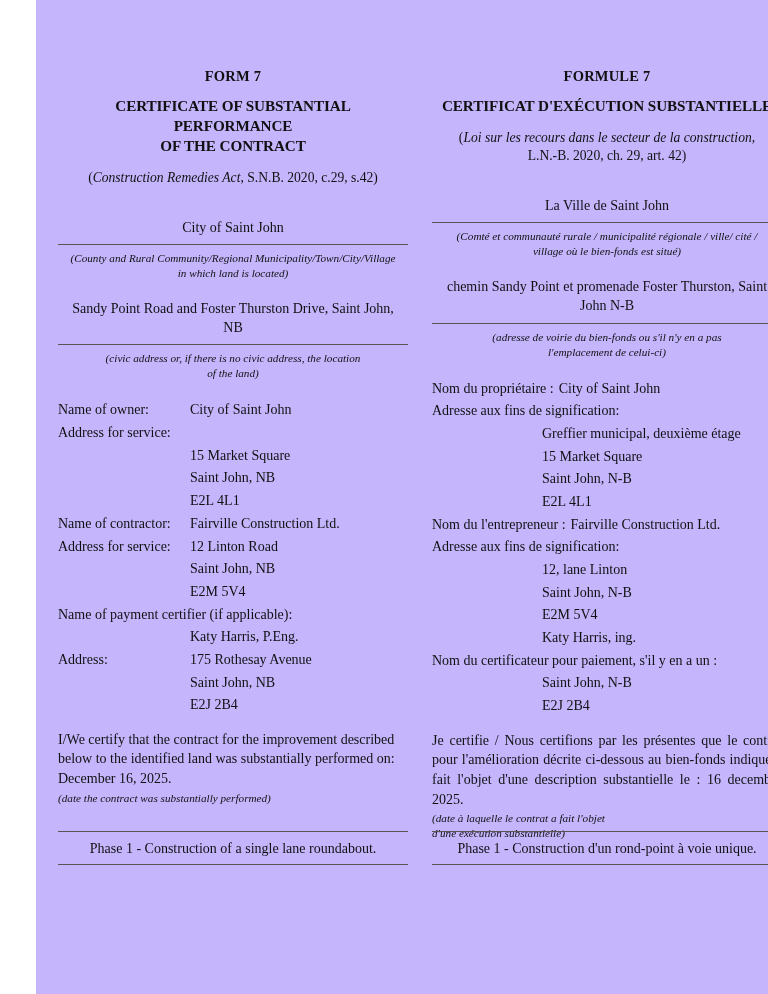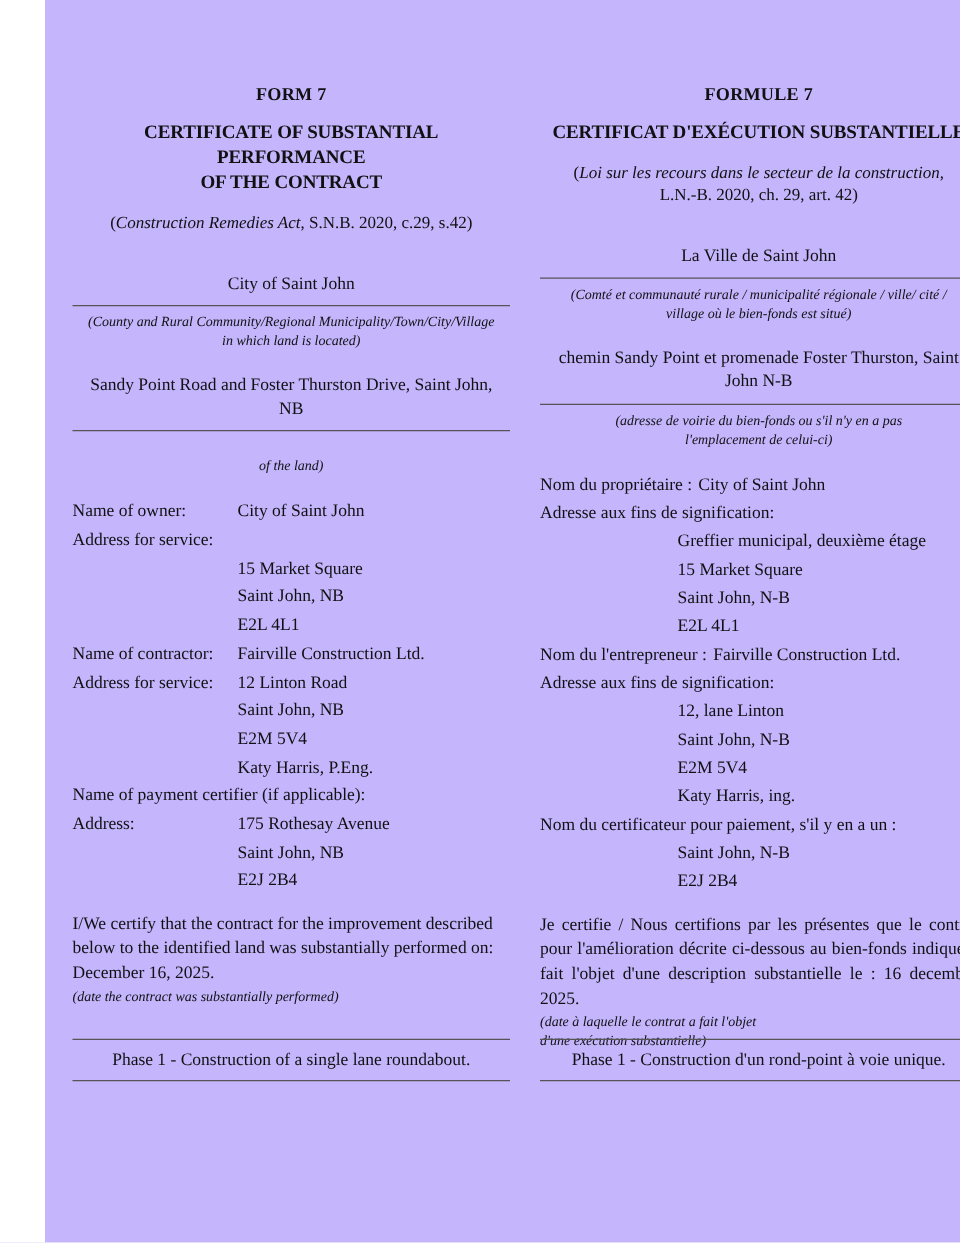--- a/index.html
+++ b/index.html
@@ -174,21 +174,21 @@
         <span>(County and Rural Community/Regional Municipality/Town/City/Village</span><br>
         <span>in which land is located)</span>
       </div>
 
       <div class="loc-value">
         <span>Sandy Point Road and Foster Thurston Drive, Saint John,</span><br>
         <span>NB</span>
       </div>
       <hr class="rule">
       <div class="caption">
-        <br>
+        <span>(civic address or, if there is no civic address, the location</span><br>
         <span>of the land)</span>
       </div>
 
       <div class="fields">
         <div class="frow pair">
           <span class="flabel">Name of owner:</span>
           <span class="fvalue">City of Saint John</span>
         </div>
         <div class="frow pair">
           <span class="flabel">Address for service:</span>
@@ -213,28 +213,28 @@
           <span class="flabel">Address for service:</span>
           <span class="fvalue">12 Linton Road</span>
         </div>
         <div class="frow indent">
           <span class="flabel"></span>
           <span class="fvalue">Saint John, NB</span>
         </div>
         <div class="frow indent">
           <span class="flabel"></span>
           <span class="fvalue">E2M 5V4</span>
-        </div>
-        <div class="frow indent">
-          <span class="flabel"></span>
-          <span class="fvalue">Katy Harris, P.Eng.</span>
         </div>
         <div class="frow wide">
           <span class="flabel">Name of payment certifier (if applicable):</span>
           <span class="fvalue"></span>
+        </div>
+        <div class="frow indent">
+          <span class="flabel"></span>
+          <span class="fvalue">Katy Harris, P.Eng.</span>
         </div>
         <div class="frow pair">
           <span class="flabel">Address:</span>
           <span class="fvalue">175 Rothesay Avenue</span>
         </div>
         <div class="frow indent">
           <span class="flabel"></span>
           <span class="fvalue">Saint John, NB</span>
         </div>
         <div class="frow indent">

